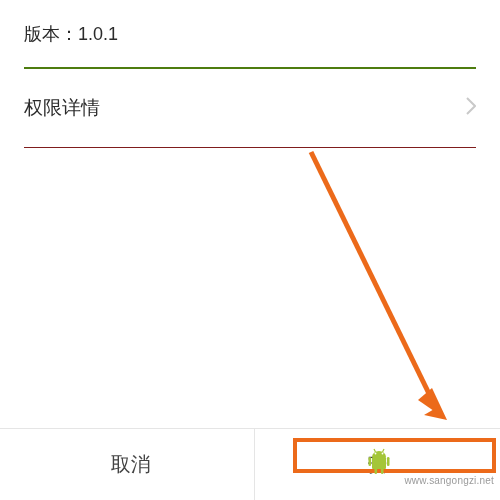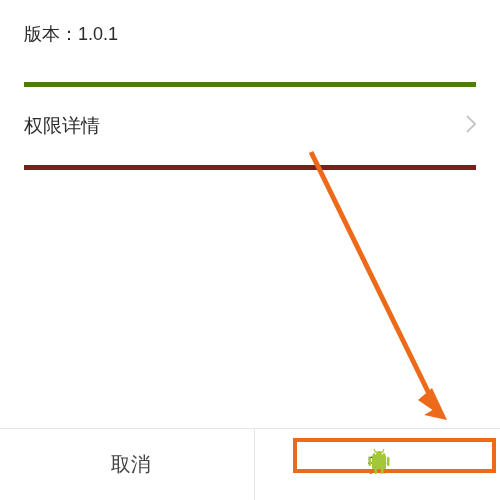--- a/index.html
+++ b/index.html
@@ -1,20 +1,20 @@
 <!DOCTYPE html>
 <html><head>
   <meta charset="utf-8">
   <style>
     * { margin: 0; padding: 0; box-sizing: border-box; }
     html, body { width: 500px; height: 500px; overflow: hidden; font-family: -apple-system, "Helvetica Neue", Arial, "PingFang SC", "Microsoft YaHei", sans-serif; background: #fff; }
     .container { width: 500px; height: 500px; position: relative; background: #fff; }
     .content { padding: 0 24px; }
-    .version-row { padding: 22px 0 36px 0; font-size: 18px; color: #2b2b2b; border-bottom: 5px solid #4d7c0f; }
-    .perm-row { display: flex; align-items: center; justify-content: space-between; padding: 26px 0 26px 0; font-size: 19px; color: #2b2b2b; border-bottom: 5px solid #7f1d1d; cursor: pointer; }
+    .version-row { padding: 22px 0 21px 0; font-size: 18px; color: #2b2b2b; border-bottom: 2px solid #4d7c0f; }
+    .perm-row { display: flex; align-items: center; justify-content: space-between; padding: 26px 0 26px 0; font-size: 19px; color: #2b2b2b; border-bottom: 1px solid #7f1d1d; cursor: pointer; }
     .chevron { color: #c9c9c9; }
     .bottom-bar { position: absolute; left: 0; right: 0; bottom: 0; height: 72px; display: flex; background: #fff; border-top: 1px solid #e5e5e5; padding-left: 8px; }
     .bottom-btn { flex: 1; display: flex; align-items: center; justify-content: center; font-size: 20px; color: #444; background: #fff; border: none; cursor: pointer; position: relative; }
     .bottom-btn + .bottom-btn { border-left: 1px solid #e5e5e5; }
     .highlight-box { position: absolute; border: 4px solid #ec6a1a; pointer-events: none; }
     .arrow-svg { position: absolute; pointer-events: none; }
     .watermark { position: absolute; right: 6px; bottom: 14px; text-align: right; color: #777; line-height: 1.15; }
     .wm-title { font-size: 16px; font-weight: 600; color: #666; }
     .wm-url { font-size: 10px; color: #9a9a9a; letter-spacing: 0.2px; }
     .wm-logo { position: absolute; right: 108px; bottom: 20px; }
@@ -63,14 +63,15 @@
         <rect x="20.9" y="11" width="2.6" height="9" rx="1.3"></rect>
         <rect x="8.5" y="22" width="2.6" height="6" rx="1.3"></rect>
         <rect x="14.9" y="22" width="2.6" height="6" rx="1.3"></rect>
         <line x1="8" y1="3" x2="9.5" y2="6" stroke="#a4c639" stroke-width="1.2"></line>
         <line x1="18" y1="3" x2="16.5" y2="6" stroke="#a4c639" stroke-width="1.2"></line>
       </g>
     </svg>
   </span>
 
   <div class="watermark">
+    <div class="wm-url">www.sangongzi.net</div>
   </div>
 </div>
 
 </body></html>

